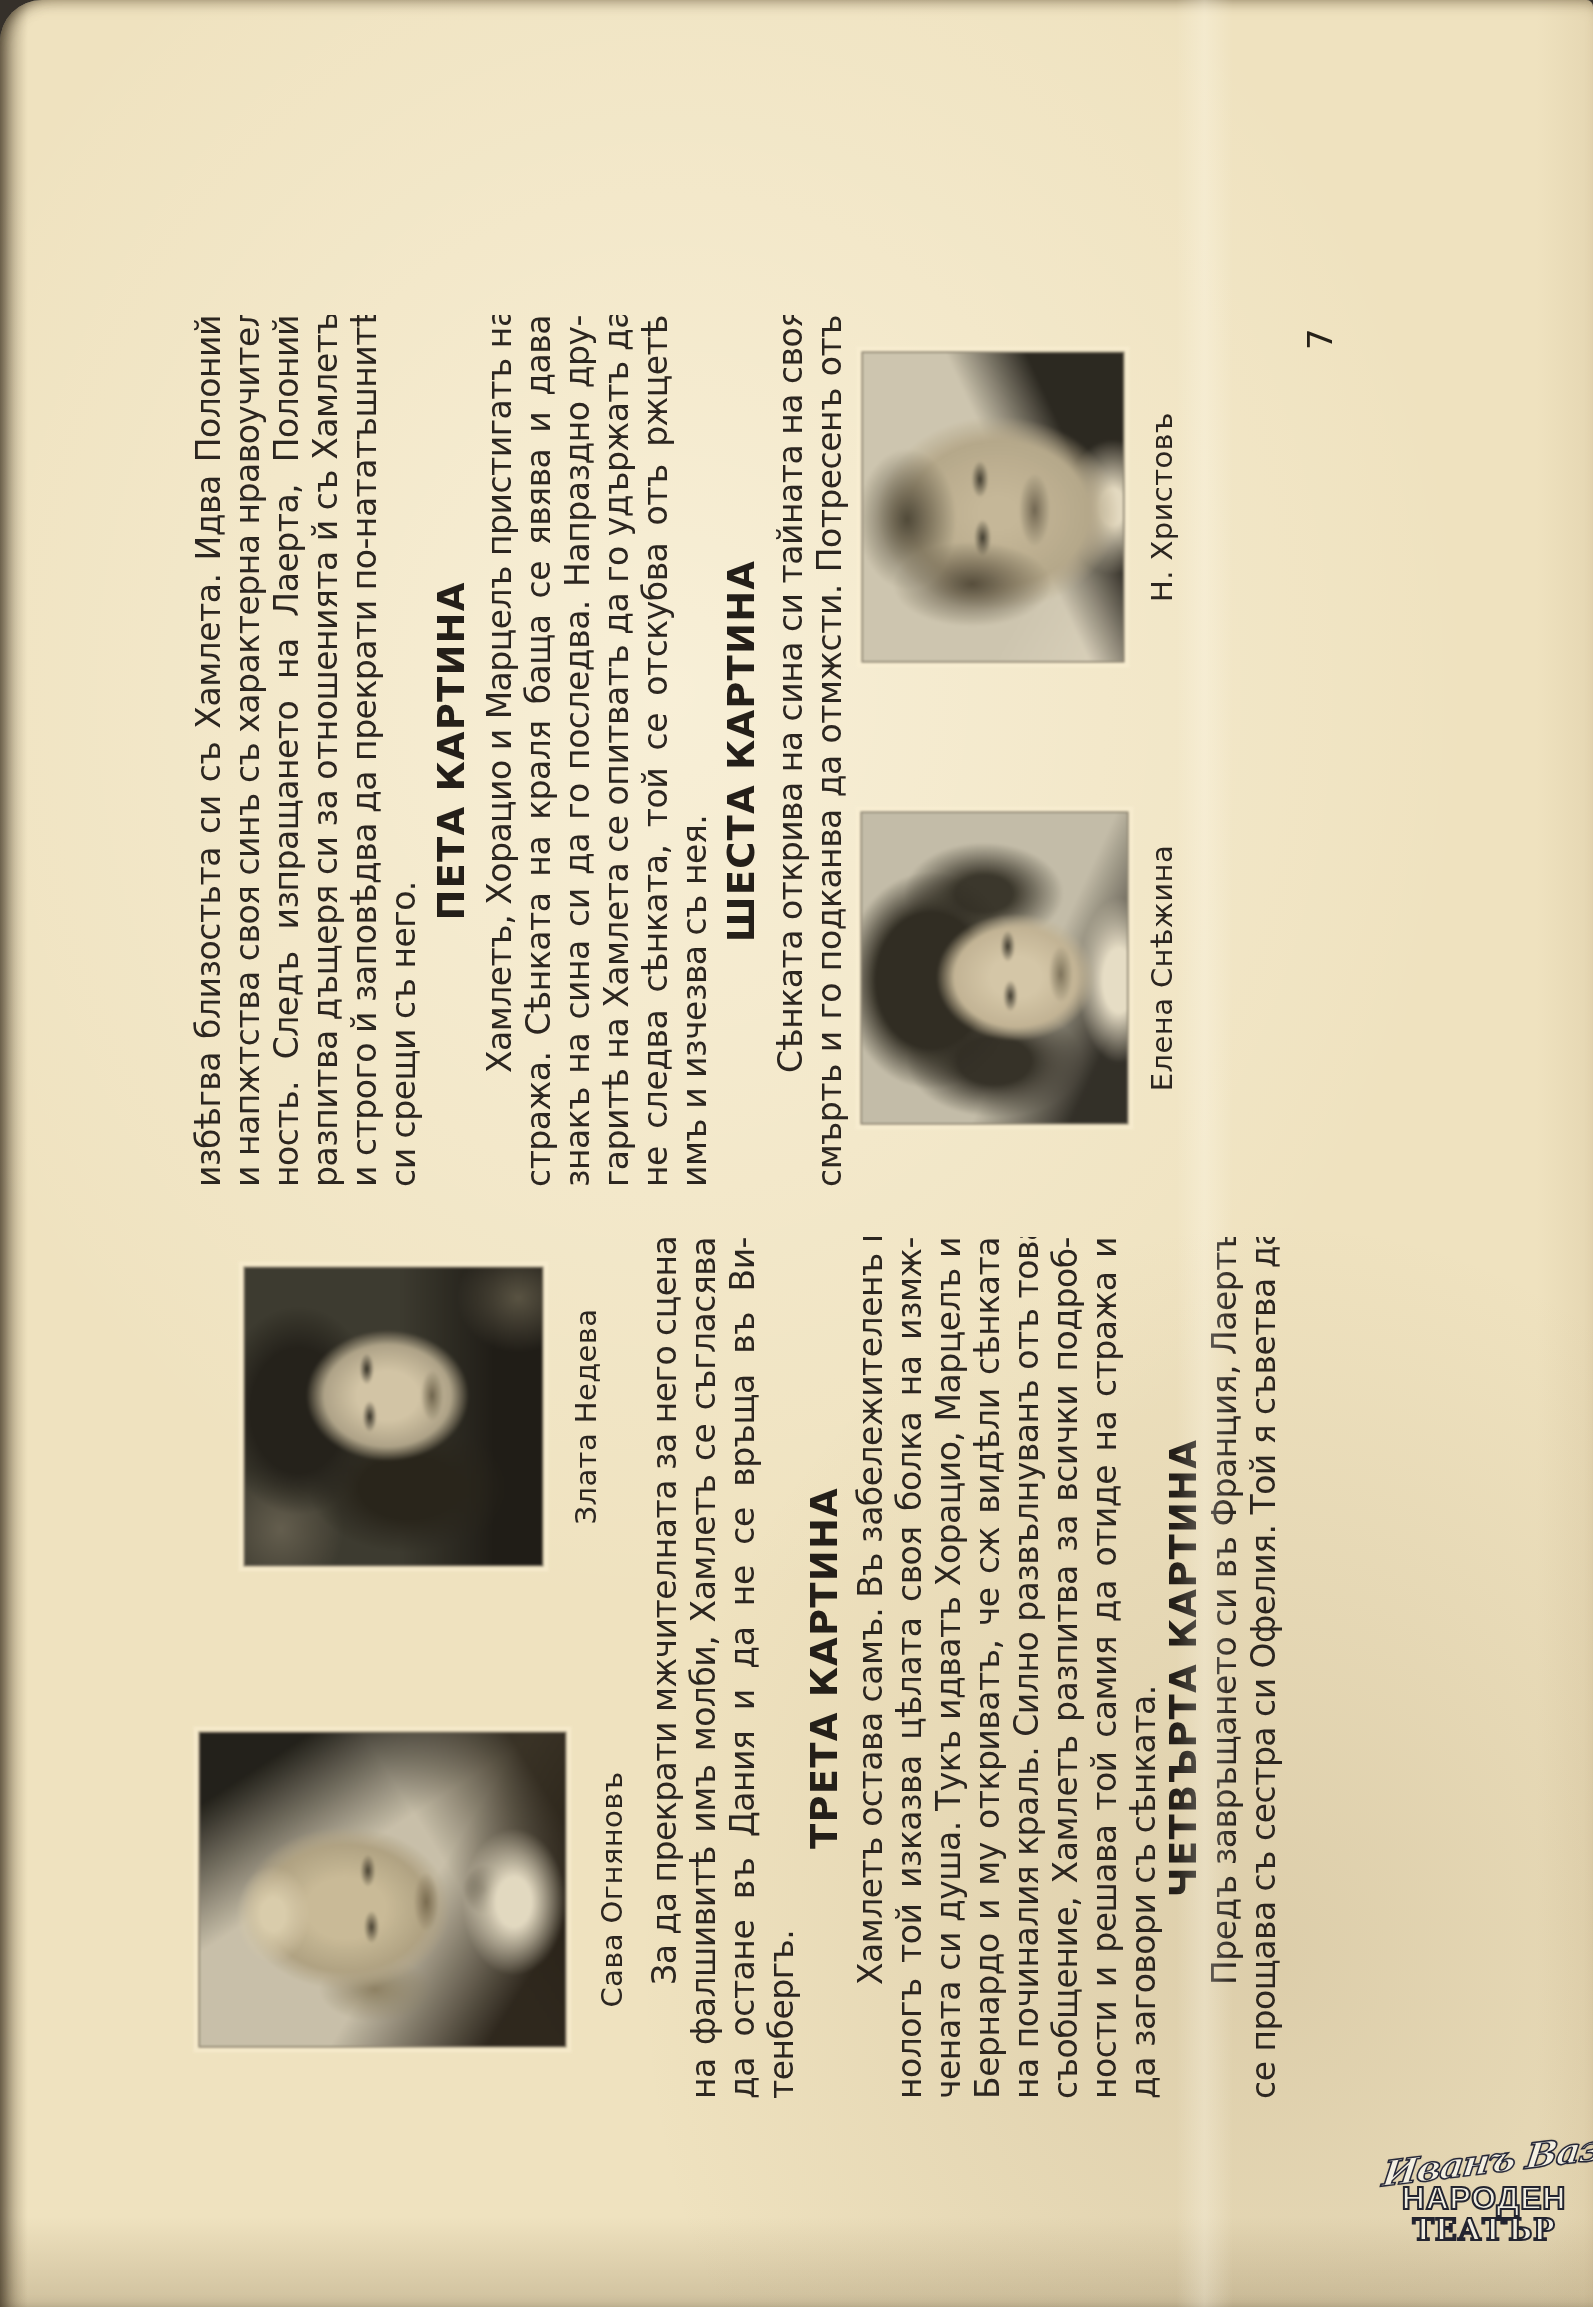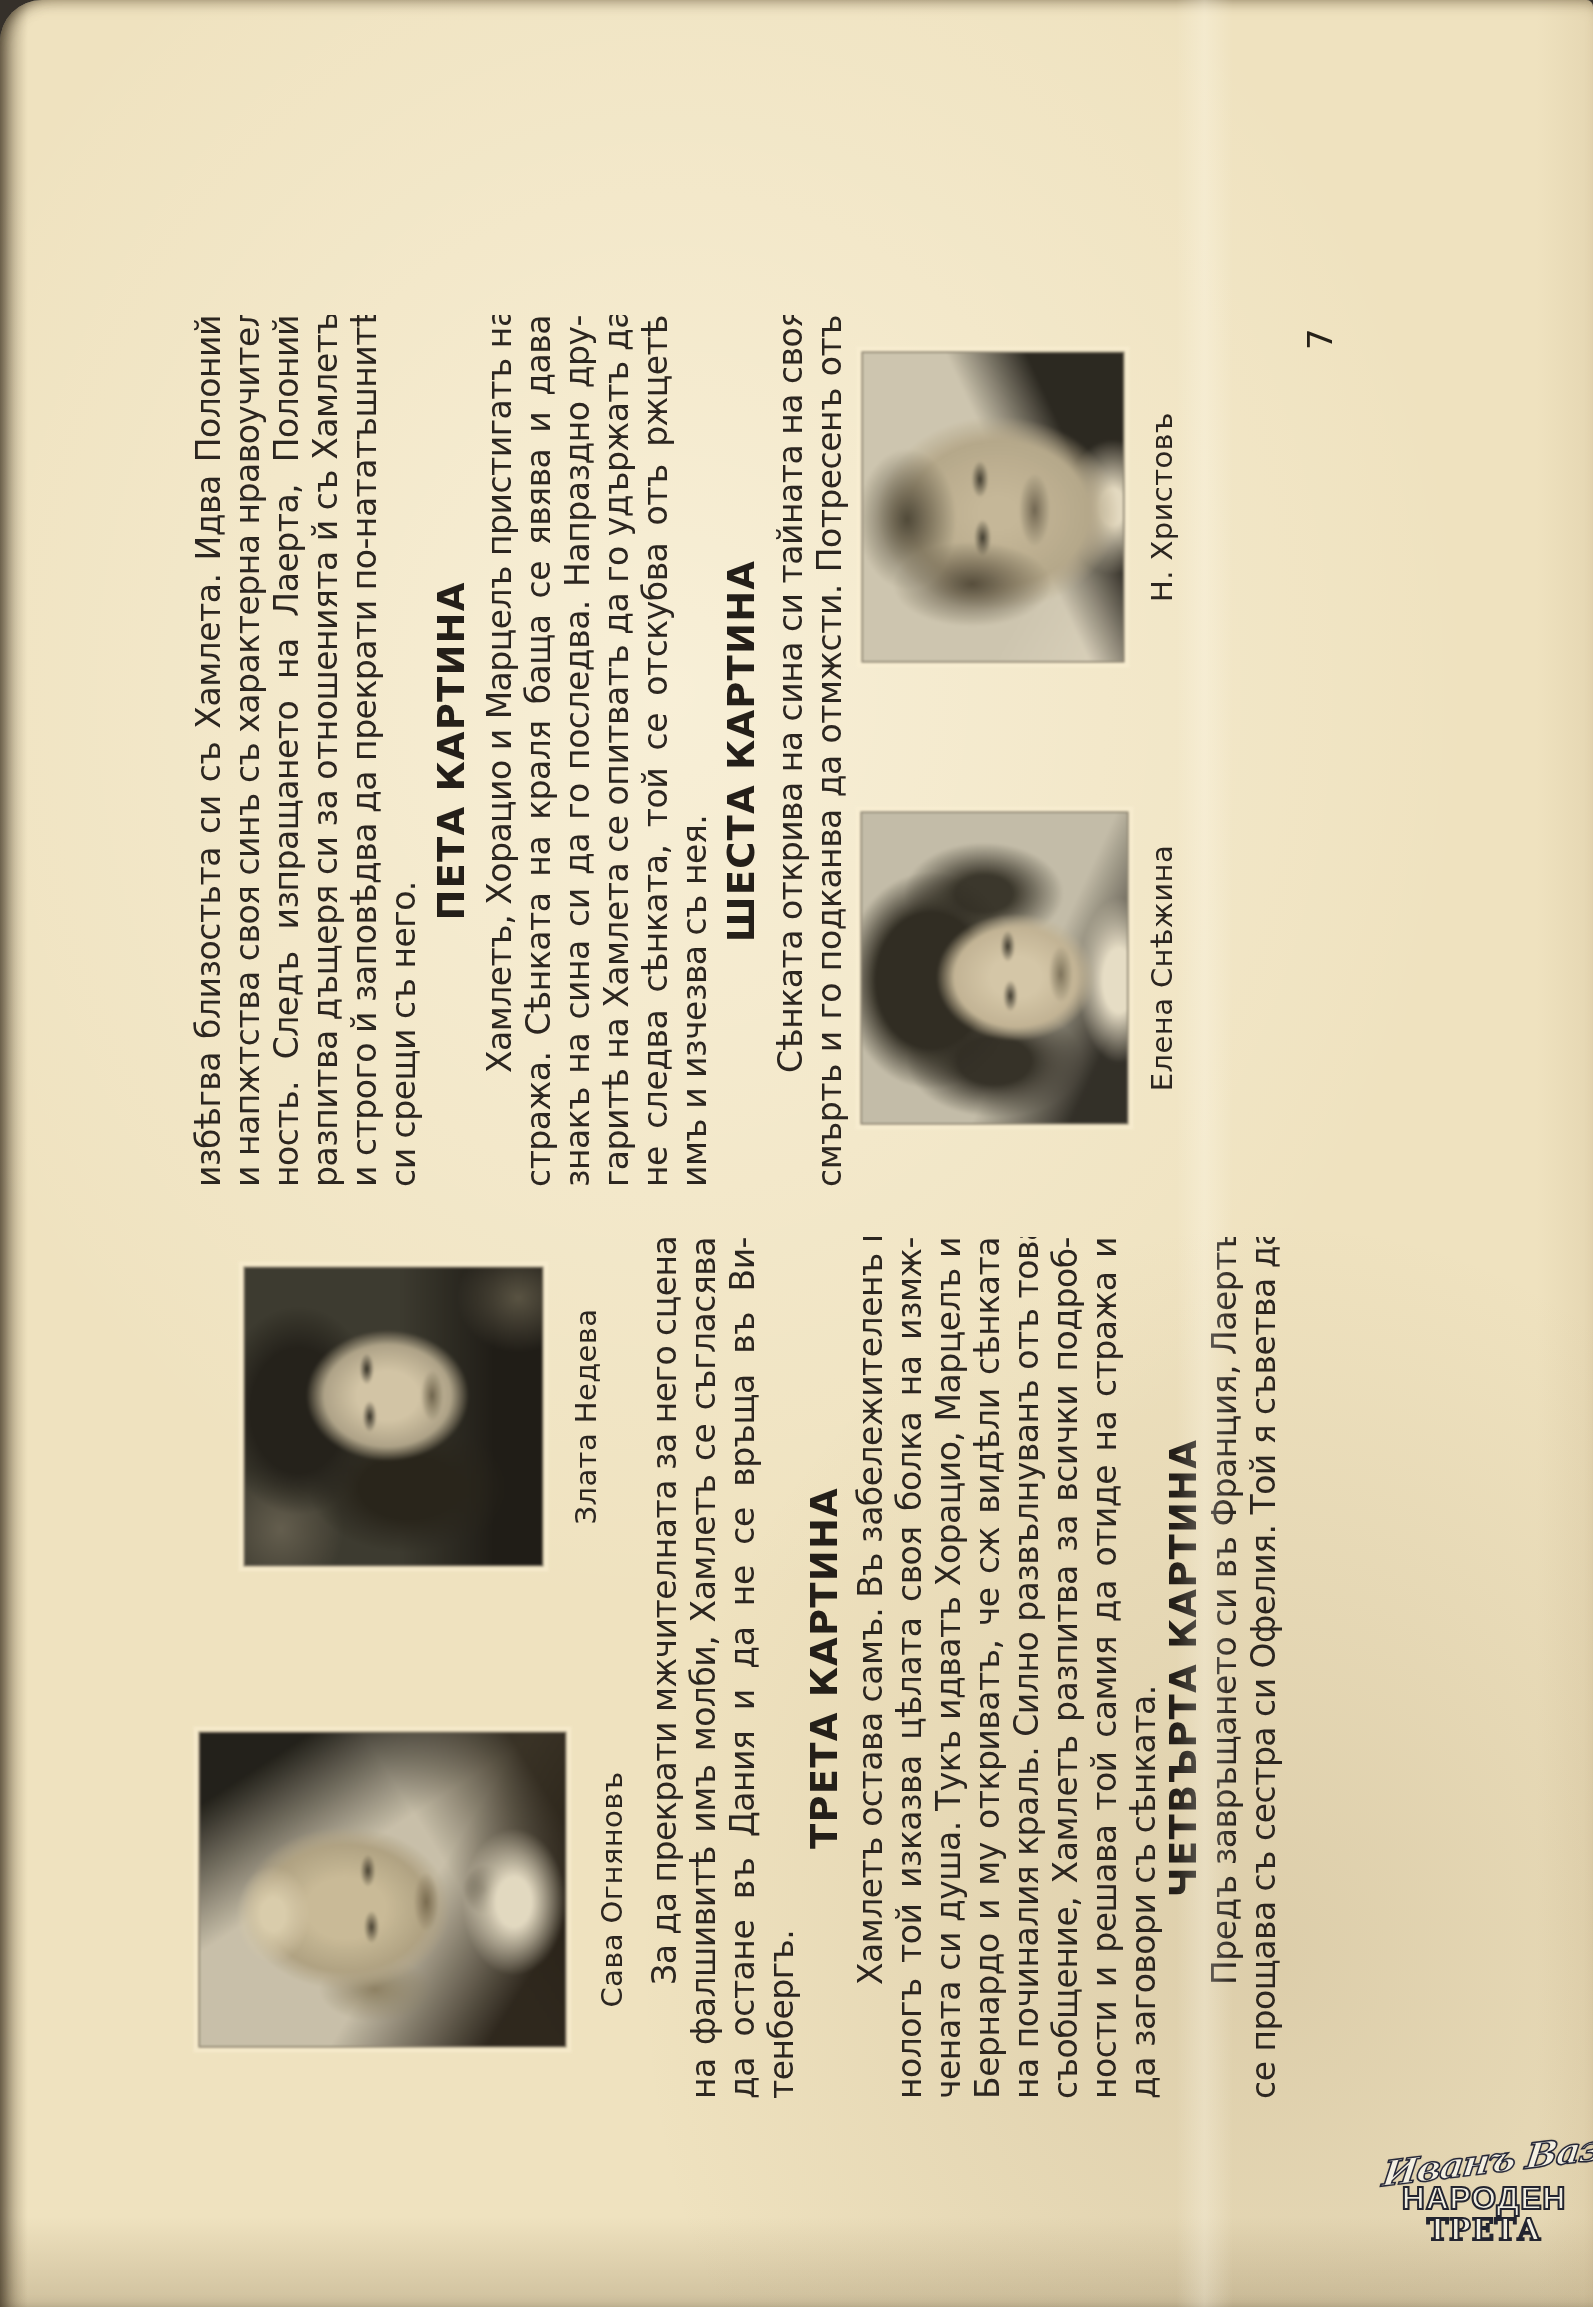--- a/index.html
+++ b/index.html
@@ -212,16 +212,16 @@
       <span class="tline">се прощава съ сестра си Офелия. Той я съветва да</span>
     </div>
 
   </div>
 
   <div class="lightband"></div>
 
   <div class="watermark">
     <span class="wm-sig">Иванъ Вазовъ</span>
     <span class="wm-l1">НАРОДЕН</span>
-    <span class="wm-l2">ТРЕТА</span>
+    <span class="wm-l2">ТЕАТЪР</span>
   </div>
 </div>
 
 
 </body></html>

